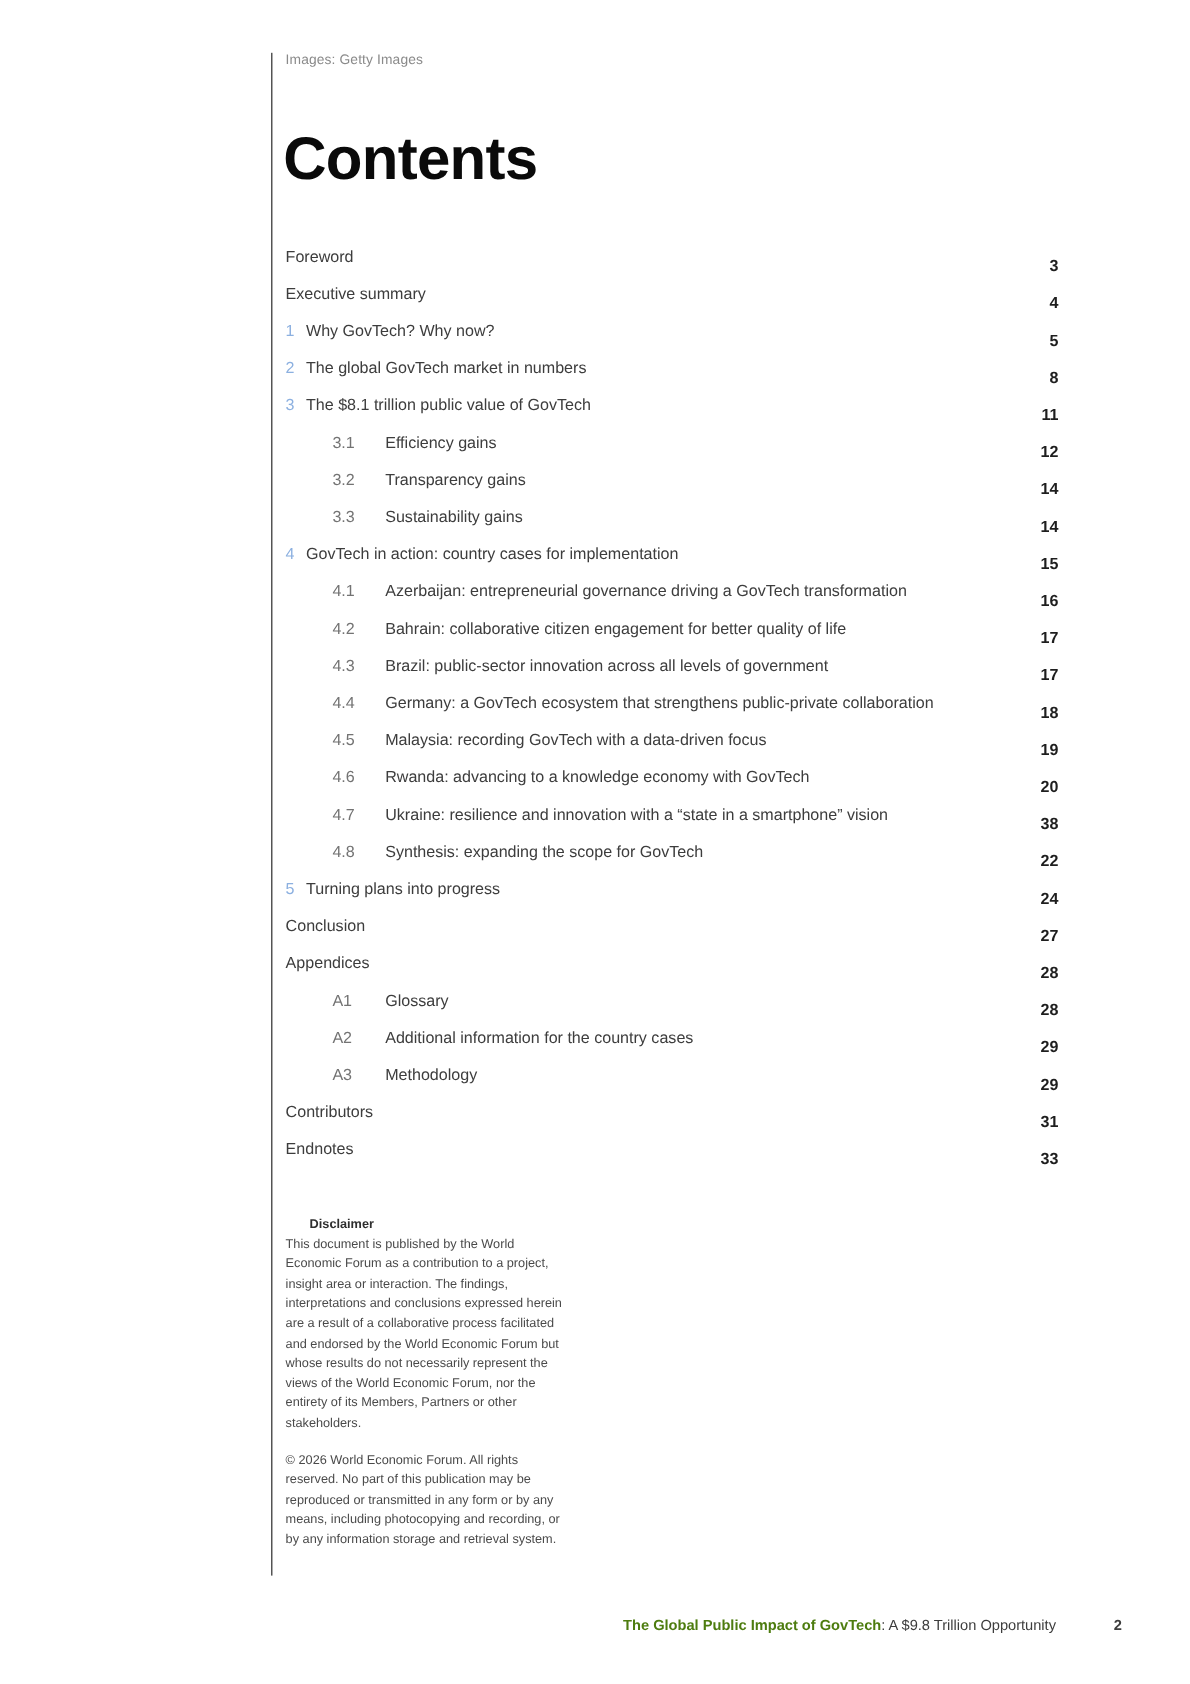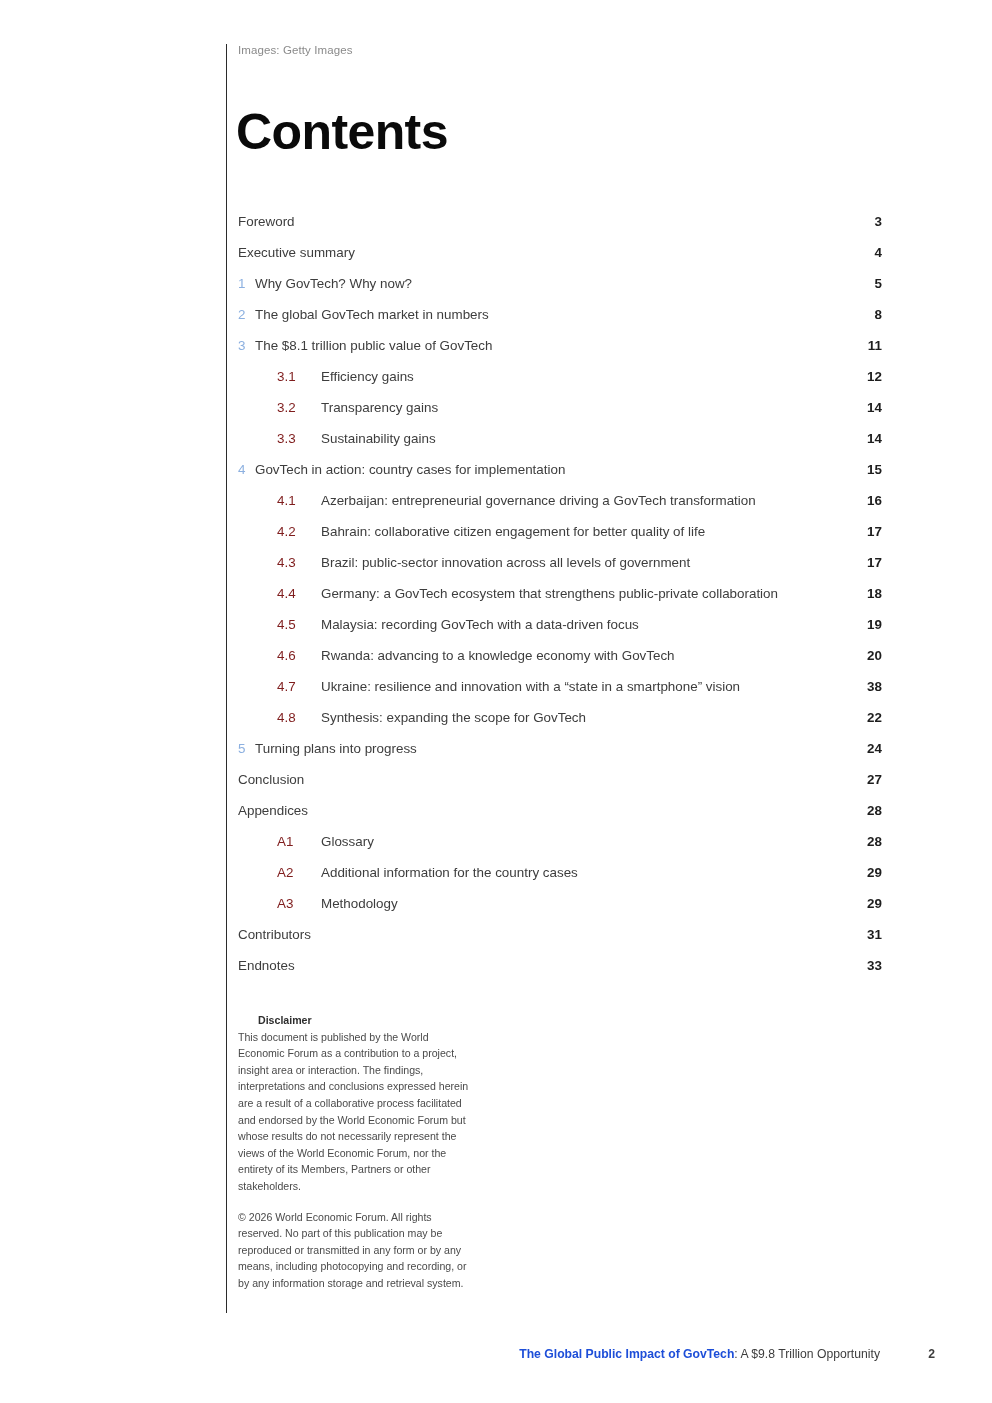--- a/index.html
+++ b/index.html
@@ -57,21 +57,21 @@
   
   .toc {
     position: absolute;
     left: 238px;
     top: 198px;
     width: 644px;
   }
   .toc-row {
     position: relative;
     display: flex;
-    align-items: flex-end;
+    align-items: center;
     height: 31px;
     font-size: 13.4px;
     color: #404040;
     white-space: nowrap;
   }
   .toc-row .num {
     color: #8cb0e0;
     flex: 0 0 auto;
   }
   .toc-row .label {
@@ -90,21 +90,21 @@
   
   .lvl1 .num { width: 0; }
   .lvl1 .label { margin-left: 0; }
   
   .lvl1n .num { width: 17px; }
   .lvl1n .label { margin-left: 0; }
   
   .lvl2 {
     padding-left: 39px;
   }
-  .lvl2 .num { width: 27px; color: #7f1d1d; }
+  .lvl2 .num { width: 27px; color: #737373; }
   .lvl2 .label { margin-left: 17px; }
 
   
   .disclaimer {
     position: absolute;
     left: 238px;
     top: 1012px;
     width: 238px;
     font-size: 10.6px;
     line-height: 16.6px;
@@ -134,21 +134,21 @@
   .footer-text {
     position: absolute;
     right: 112px;
     top: 0;
     font-size: 12.2px;
     color: #3d3d3d;
     white-space: nowrap;
   }
   .footer-text .ft-bold {
     font-weight: bold;
-    color: #1d4ed8;
+    color: #4d7c0f;
   }
   .footer-pageno {
     position: absolute;
     right: 57px;
     top: 0;
     font-size: 12.2px;
     color: #3d3d3d;
     font-weight: bold;
   }
 </style>

